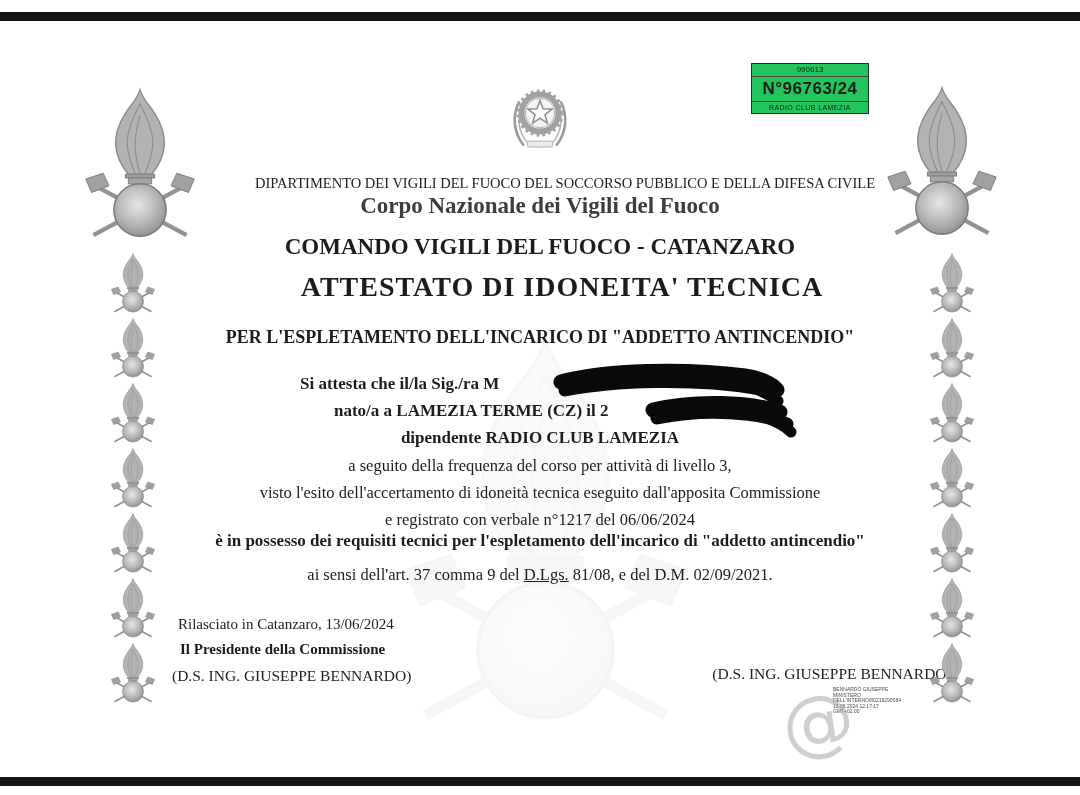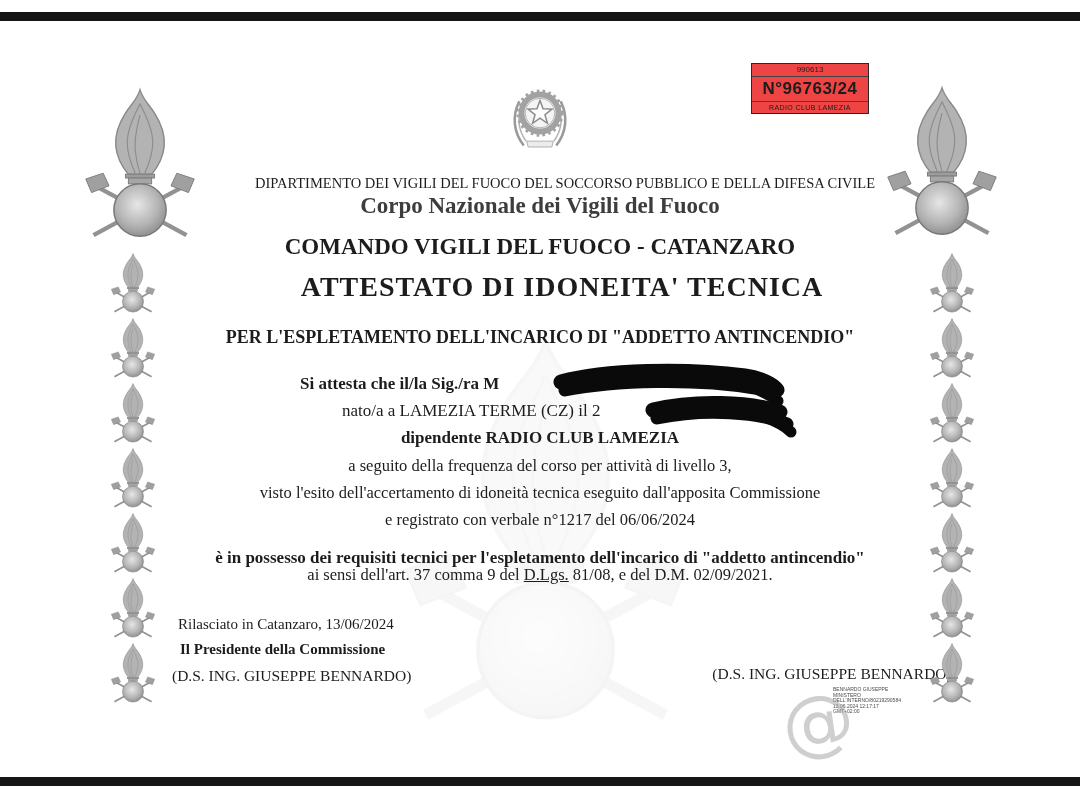--- a/index.html
+++ b/index.html
@@ -19,41 +19,41 @@
   .abs{position:absolute;white-space:nowrap;}
 
   #ministry{top:152px;font-size:15px;font-weight:bold;letter-spacing:.2px;}
   #department{top:175px;font-size:14.5px;font-weight:normal;padding-left:25px;}
   #corps{top:193px;font-size:23px;font-weight:bold;color:#3d3d3d;}
   #command{top:234px;font-size:23px;font-weight:bold;}
   #title{top:271px;font-size:28px;font-weight:bold;letter-spacing:1px;margin-left:22px;}
   #subtitle{top:327px;font-size:18px;font-weight:bold;}
 
   #b1{top:374px;left:300px;font-size:17px;font-weight:bold;}
-  #b2{top:401px;left:342px;font-size:17px;font-weight:normal;}
+  #b2{top:401px;left:334px;font-size:17px;font-weight:bold;}
   #b3{top:428px;font-size:17px;font-weight:bold;}
   #b4{top:456px;font-size:16.5px;}
   #b5{top:483px;font-size:16.5px;}
   #b6{top:510px;font-size:16.5px;}
-  #b7{top:548px;font-size:17px;font-weight:bold;}
+  #b7{top:531px;font-size:17px;font-weight:bold;}
   #b8{top:565px;font-size:16.5px;}
   #b8 .u{text-decoration:underline;margin-top:17px;}
 
   #released{left:178px;top:616px;font-size:15px;}
   #pres-title{left:180px;top:641px;font-size:15px;font-weight:bold;}
   #pres-name{left:172px;top:667px;font-size:15.5px;}
   #dir-title{left:745px;top:639px;width:200px;text-align:center;font-size:15.5px;font-weight:bold;}
   #dir-name{left:708px;top:665px;width:248px;text-align:center;font-size:15.5px;}
 
   #footer{top:721px;font-size:10.5px;font-style:italic;color:#3a3a3a;font-family:"Liberation Sans",sans-serif;}
 
   
   #numbox{
     position:absolute;left:751px;top:63px;width:116px;
-    border:1.5px solid #2a2a2a;background:#ef4444;
+    border:1.5px solid #2a2a2a;background:#22c55e;
     font-family:"Liberation Sans","DejaVu Sans",sans-serif;
     text-align:center;
   }
   #numbox .r1{font-size:8px;line-height:12px;border-bottom:1px solid #444;}
   #numbox .r2{font-size:17px;font-weight:bold;line-height:24px;border-bottom:1px solid #444;letter-spacing:.5px;}
   #numbox .r3{font-size:7px;line-height:11px;letter-spacing:.4px;}
 
   
   .vvf-big{position:absolute;width:128px;height:155px;}
   .vvf-small{position:absolute;width:48px;height:62px;}

